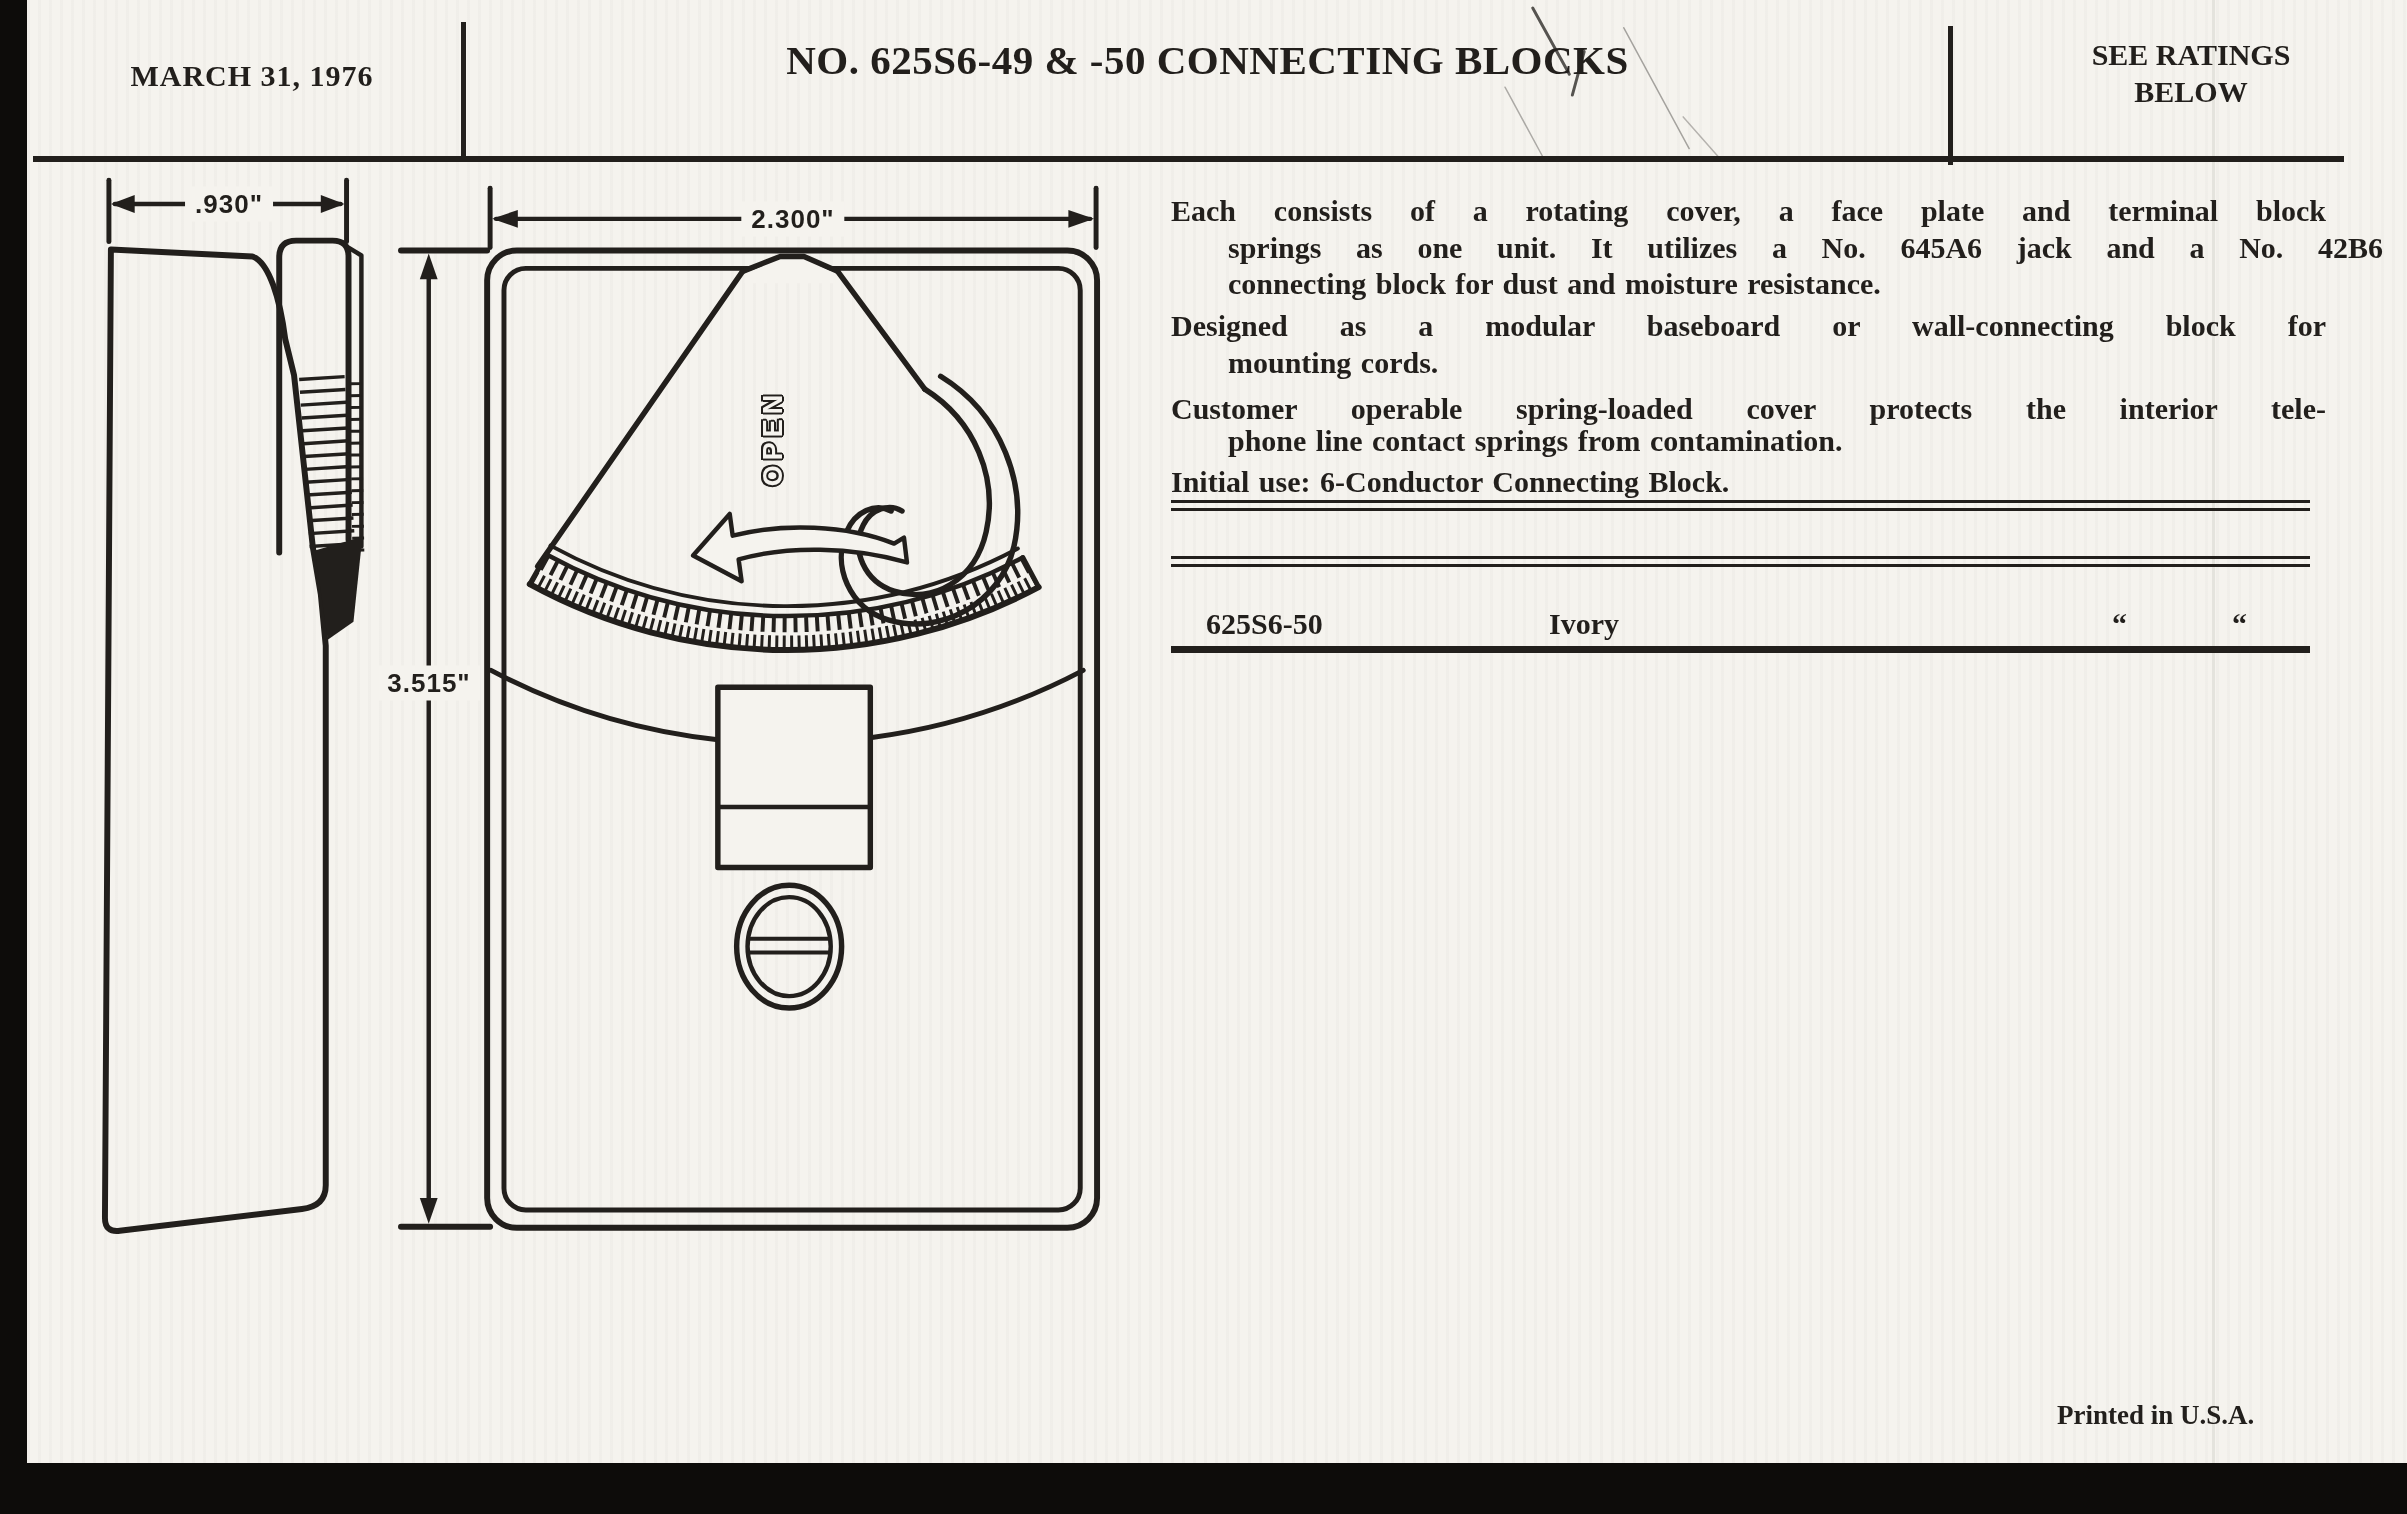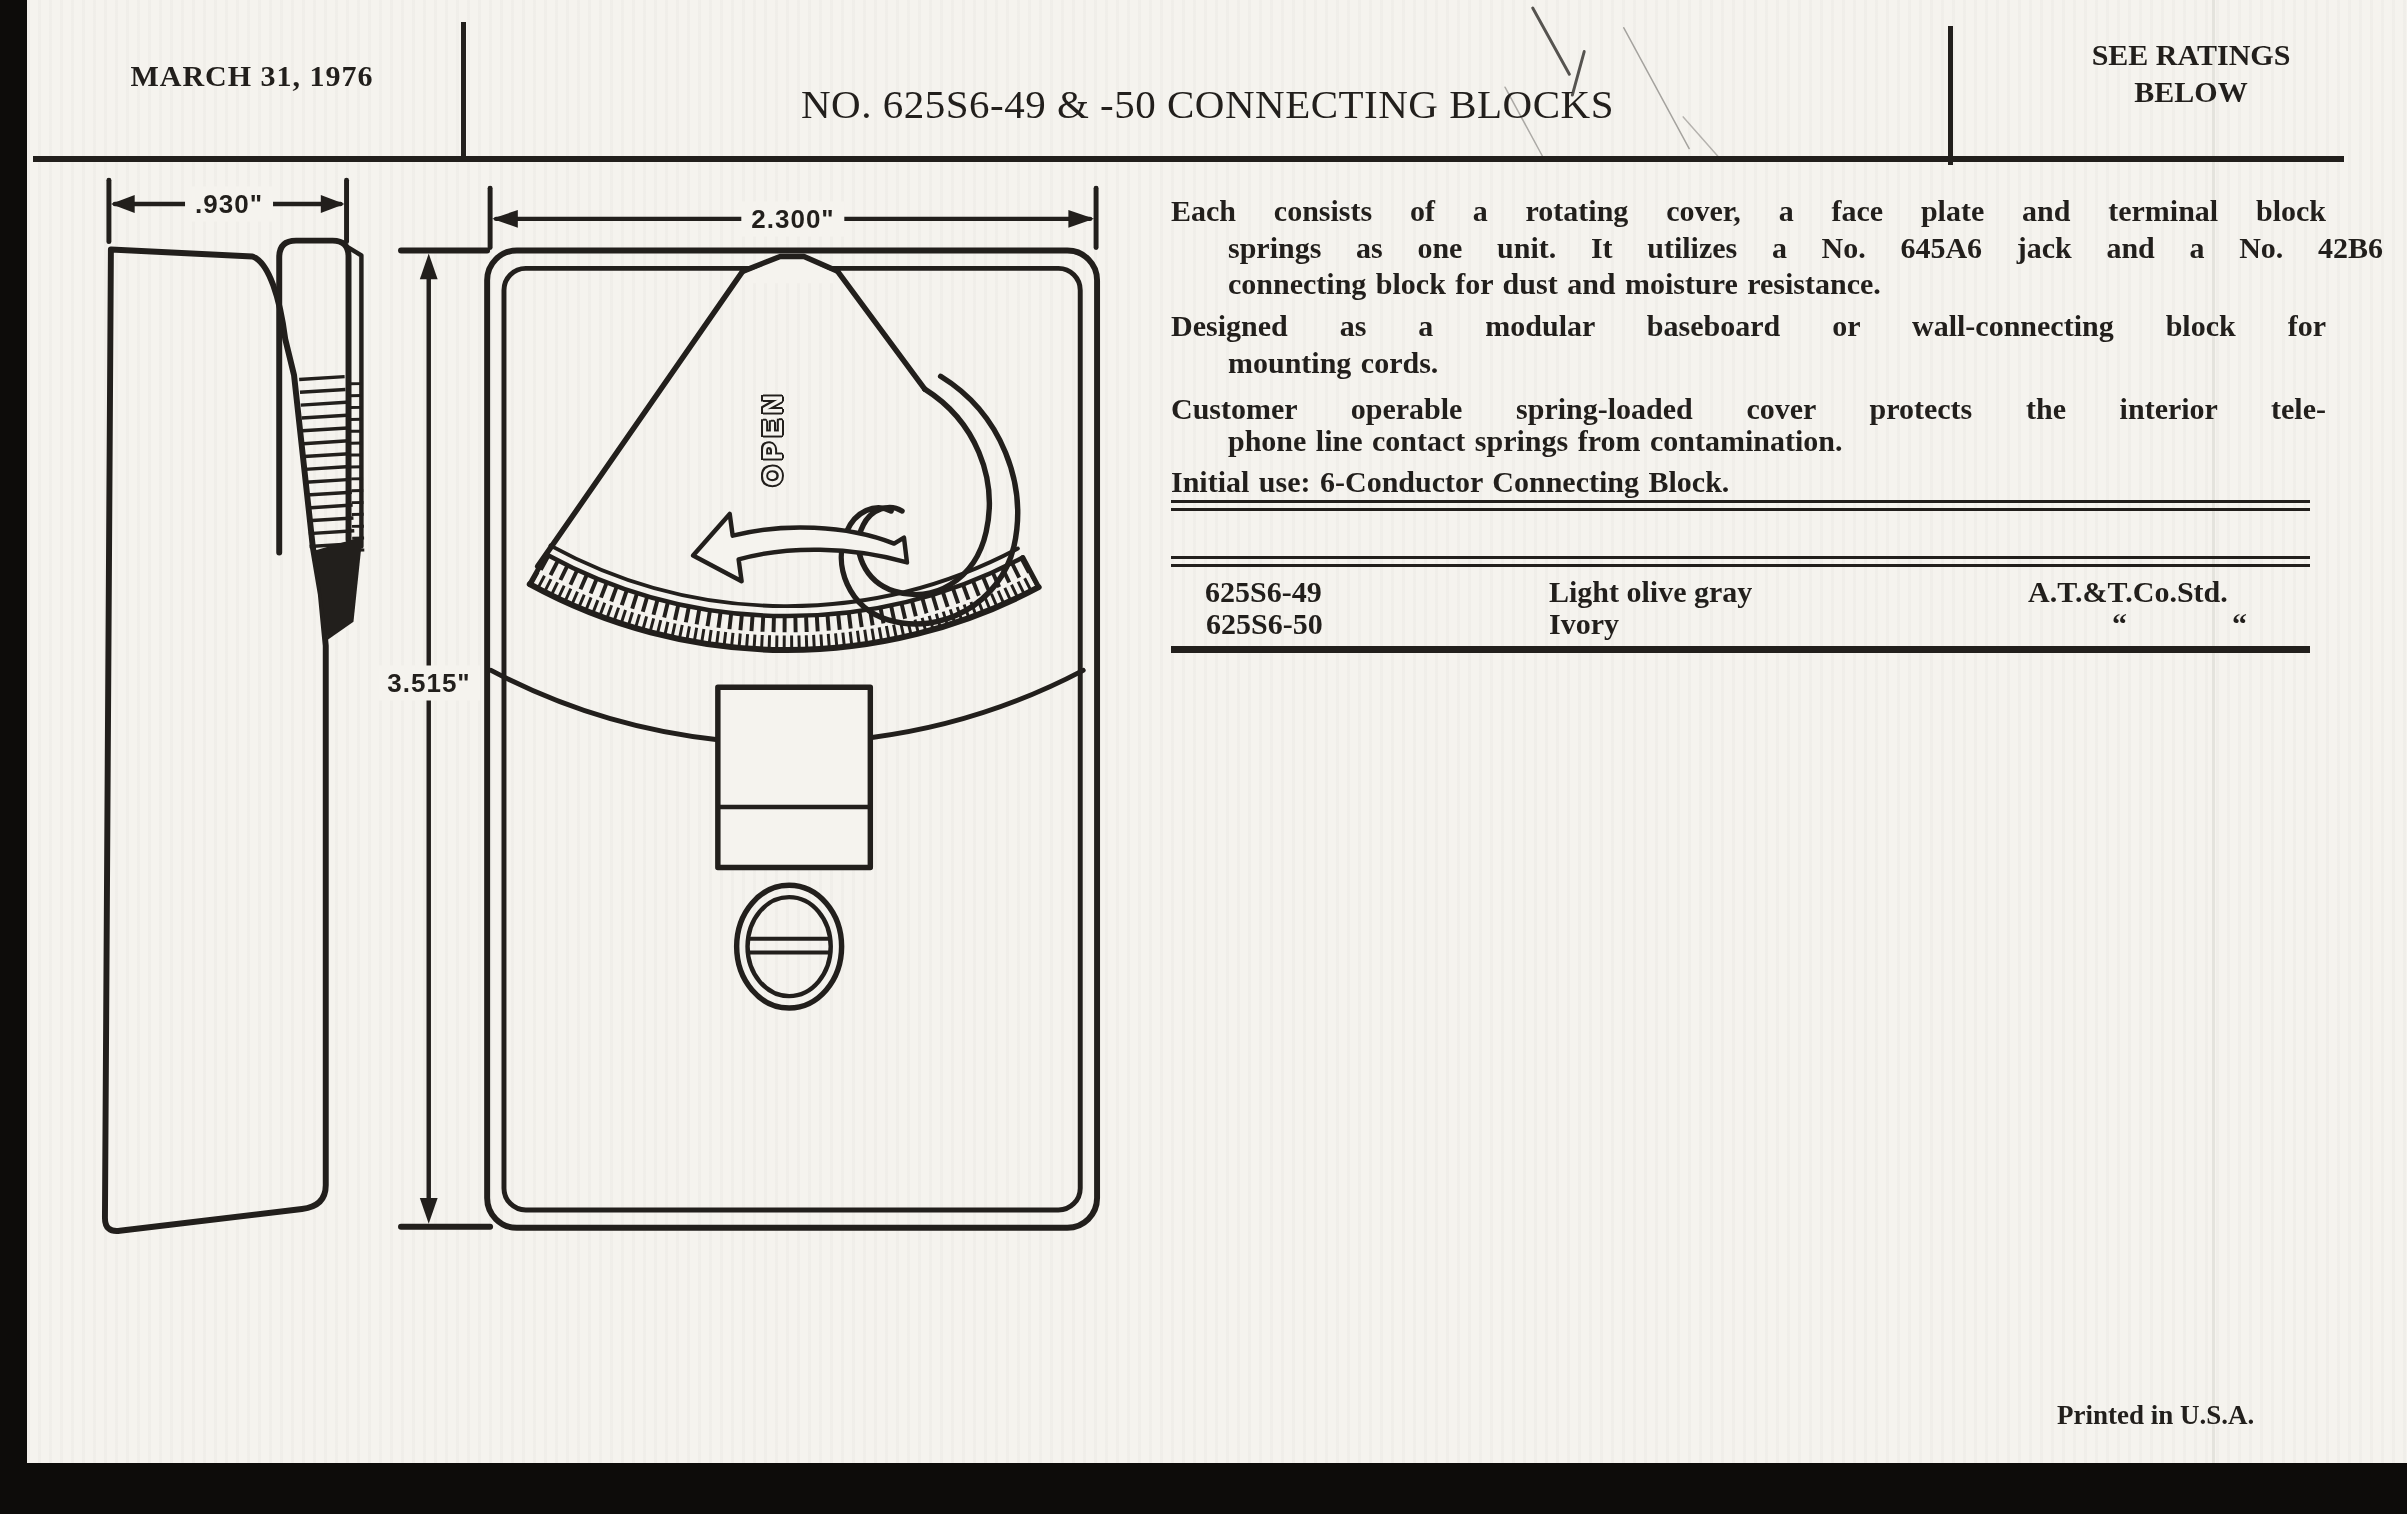--- a/index.html
+++ b/index.html
@@ -19,21 +19,21 @@
     background:var(--paper);
   }
   .paper::after{
     content:"";position:absolute;inset:0;
     background:repeating-linear-gradient(90deg, rgba(0,0,0,0.018) 0 3px, transparent 3px 11px);
     pointer-events:none;
   }
   .abs{position:absolute;}
   
   .date{left:59px;top:59px;width:386px;text-align:center;font-size:30px;font-weight:700;letter-spacing:1px;}
-  .title{left:465px;top:36px;width:1485px;text-align:center;font-size:41px;font-weight:400;letter-spacing:0.5px;margin-top:44px;}
+  .title{left:465px;top:36px;width:1485px;text-align:center;font-size:41px;font-weight:700;letter-spacing:0.5px;}
   .ratings{left:2020px;top:36px;width:342px;text-align:center;font-size:30px;font-weight:700;line-height:37px;font-family:Liberation Serif, serif;}
   .vdiv1{left:461px;top:22px;width:5px;height:138px;background:var(--ink);}
   .vdiv2{left:1948px;top:26px;width:5px;height:139px;background:var(--ink);}
   .hrule{left:33px;top:156px;width:2311px;height:6px;background:var(--ink);}
   
   .dline{left:1171px;width:1155px;font-size:30px;font-weight:700;line-height:34px;word-spacing:2px;white-space:nowrap;}
   .dline.just{white-space:normal;text-align:justify;text-align-last:justify;}
   .dline.ind{padding-left:57px;}
   
   .tbl{left:1171px;top:500px;width:1139px;height:153px;}
@@ -173,25 +173,20 @@
     <div class="abs dline just" style="top:309px;">Designed as a modular baseboard or wall-connecting block for</div>
     <div class="abs dline ind" style="top:346px;">mounting cords.</div>
     <div class="abs dline just" style="top:392px;">Customer operable spring-loaded cover protects the interior tele-</div>
     <div class="abs dline ind" style="top:424px;">phone line contact springs from contamination.</div>
     <div class="abs dline" style="top:465px;">Initial use: 6-Conductor Connecting Block.</div>
   </div>
 
   <div class="abs tbl">
     <div class="trule" style="top:0;"></div>
     <div class="trule" style="top:56px;"></div>
-    <div class="trow" style="top:75px;">
-      <span class="tcell" style="left:34px;">625S6-49</span>
-      <span class="tcell" style="left:378px;">Light olive gray</span>
-      <span class="tcell" style="left:857px;">A.T.&amp;T.Co.Std.</span>
-    </div>
     <div class="trow" style="top:107px;">
       <span class="tcell" style="left:19px;margin-left:16px;">625S6-50</span>
       <span class="tcell" style="left:378px;">Ivory</span>
       <span class="tcell" style="left:941px;">“</span>
       <span class="tcell" style="left:1061px;">“</span>
     </div>
     <div class="trule bot" style="top:146px;"></div>
   </div>
 
   <div class="abs foot2">Printed in U.S.A.</div>

